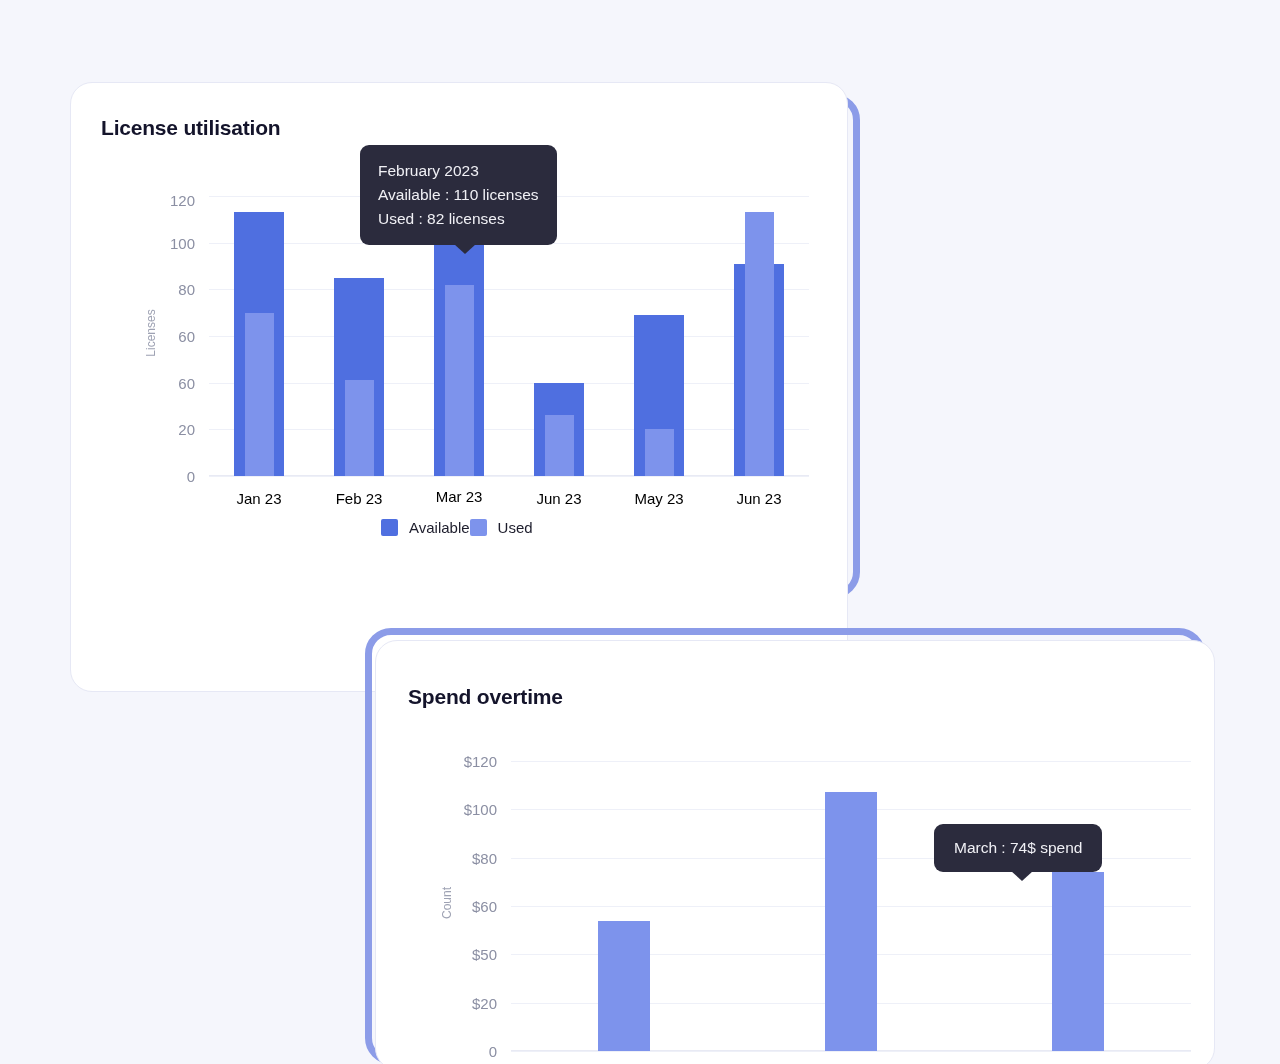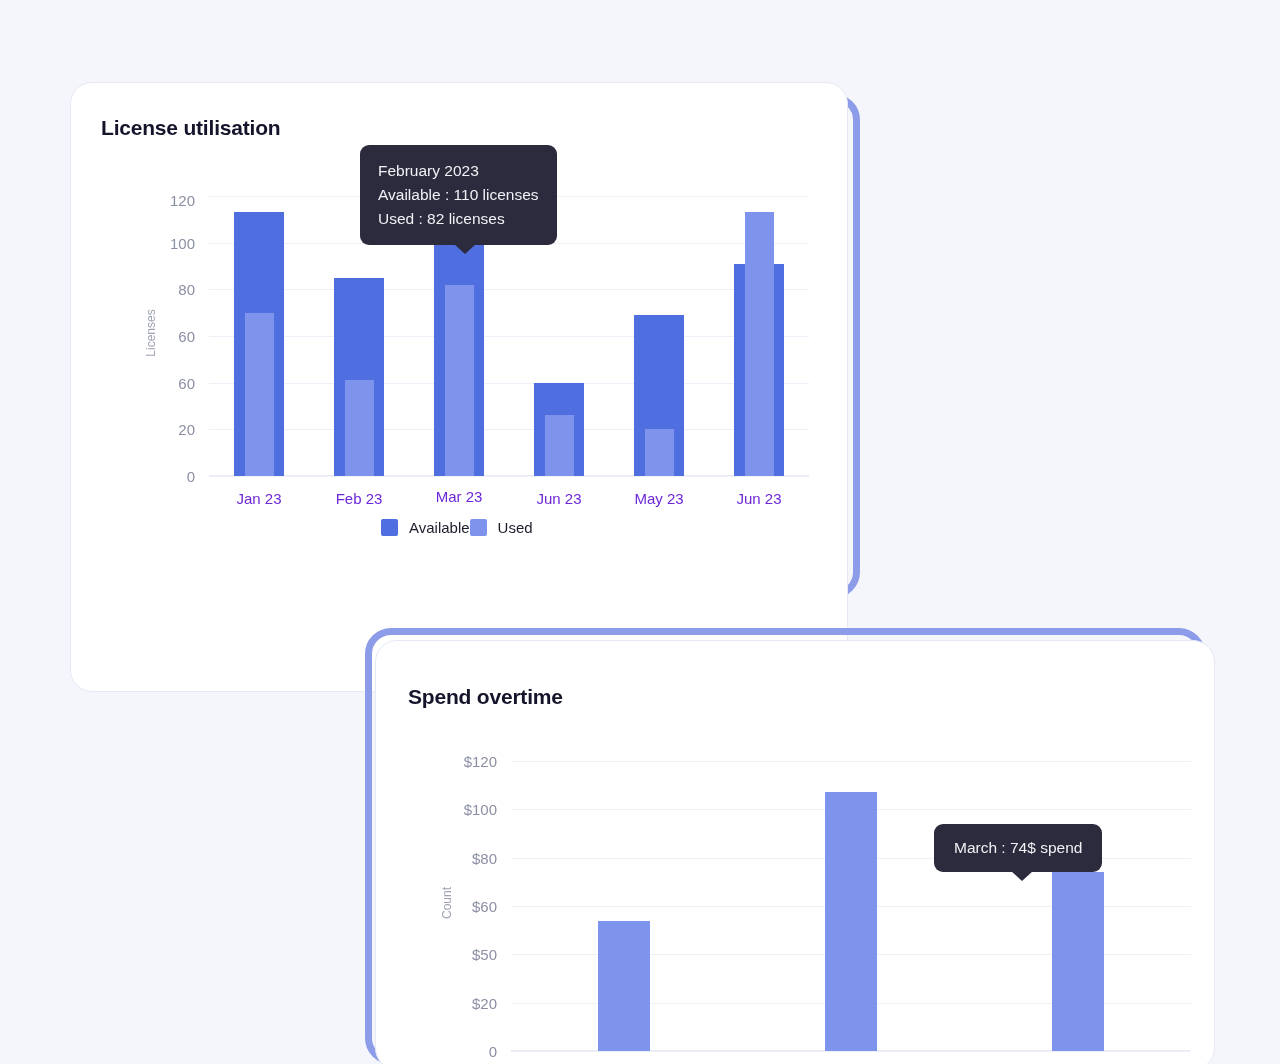--- a/index.html
+++ b/index.html
@@ -64,21 +64,21 @@
     margin-right: 14px;
     transform: translateY(-50%);
     font-size: 15px;
     color: #8b8fa3;
     white-space: nowrap;
   }
   .xtick {
     position: absolute;
     transform: translateX(-50%);
     font-size: 15px;
-    color: #6d28d9;
+    color: #000000;
     white-space: nowrap;
   }
   .ylabel {
     position: absolute;
     font-size: 12px;
     color: #9ea2b3;
     transform: rotate(-90deg);
     transform-origin: 50% 50%;
     white-space: nowrap;
   }

